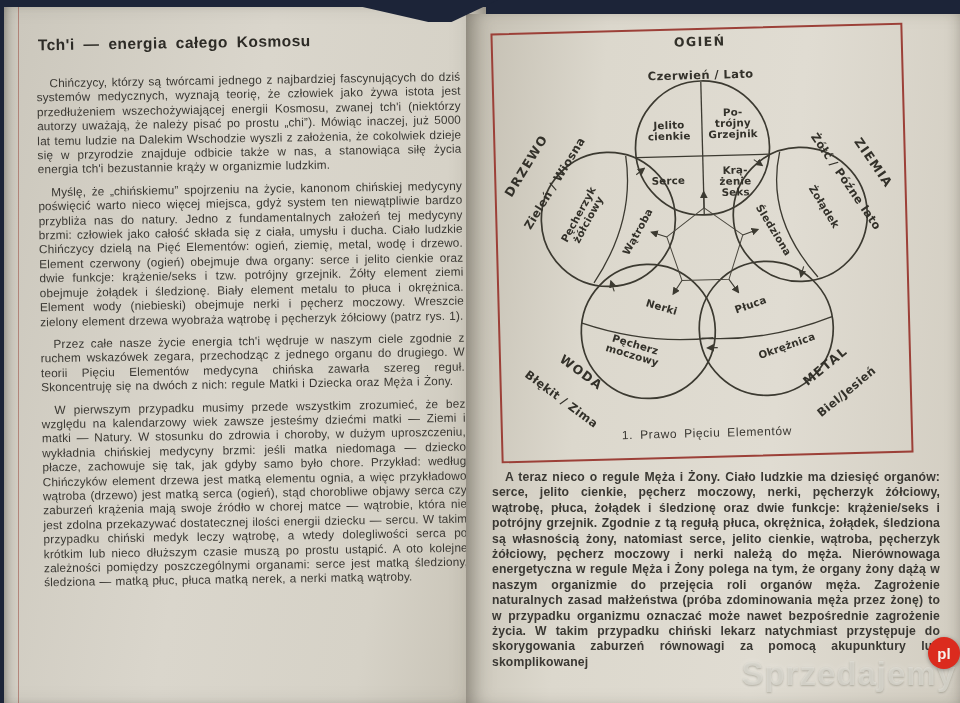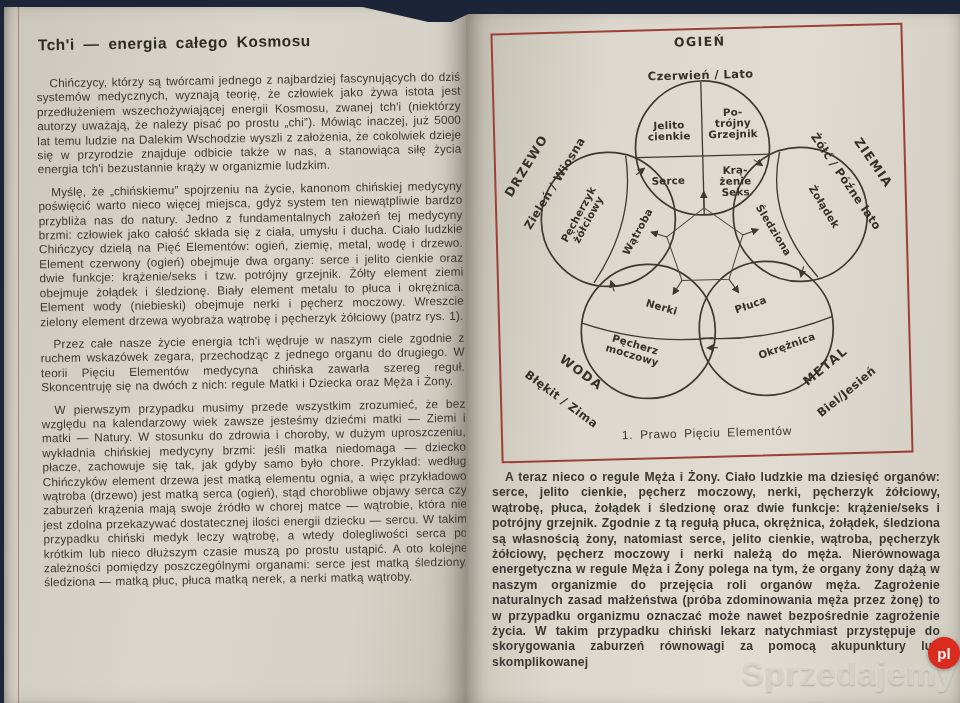--- a/index.html
+++ b/index.html
@@ -6,20 +6,21 @@
   body{
     width:960px;height:703px;position:relative;overflow:hidden;
     background:#1c2438;
     font-family:"Liberation Sans", sans-serif;
   }
   .page{position:absolute;bottom:0;}
   .page-left{
     left:4px;top:7px;width:462px;
     background:linear-gradient(100deg,#cbc7bc 0%,#dad6cc 45%,#d6d2c7 78%,#c6c1b4 100%);
     box-shadow:inset -20px 0 26px -14px rgba(55,50,40,.5), inset 8px 0 12px -8px rgba(35,30,25,.55);
+    padding-left:20px;
   }
   .page-right{
     left:466px;top:14px;width:494px;
     background:linear-gradient(95deg,#c3beb1 0%,#dcd8cd 26%,#e0dcd2 62%,#d2cdc1 100%);
     box-shadow:inset 16px 0 22px -12px rgba(55,50,40,.55), inset -10px 0 16px -12px rgba(55,50,40,.4);
   }
   .red-edge{position:absolute;left:14px;top:0;bottom:0;width:1px;background:rgba(148,62,52,.5);}
   .spine-notch{
     position:absolute;top:0;left:332px;width:166px;height:22px;
     background:#1c2438;clip-path:polygon(0 0,100% 0,72% 100%,58% 100%);

